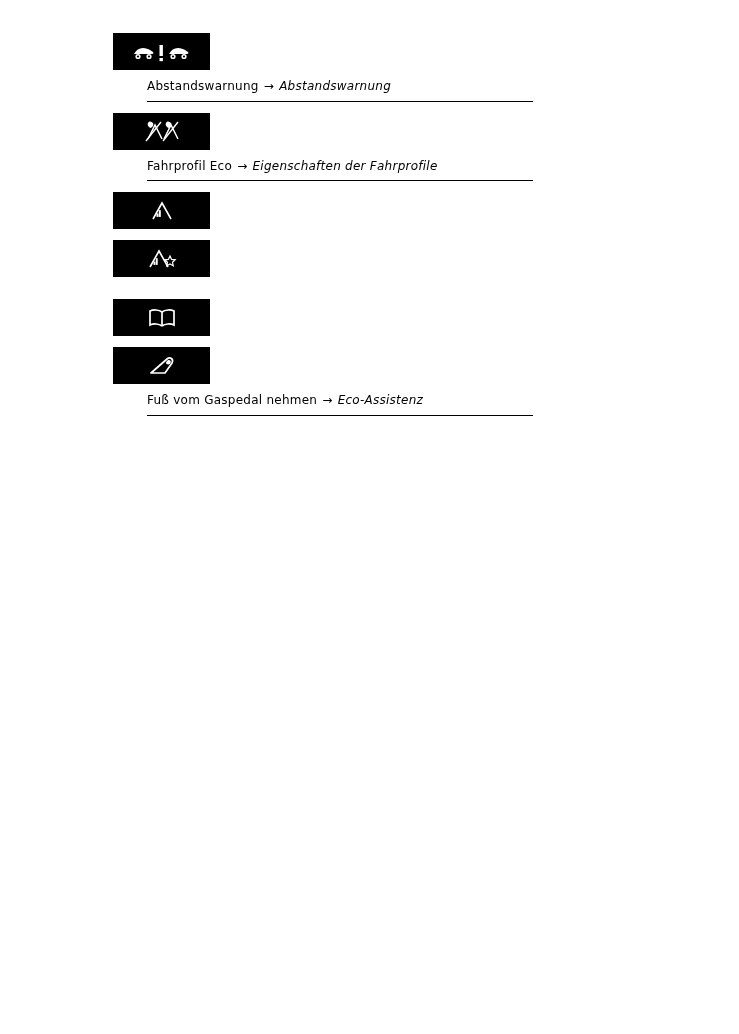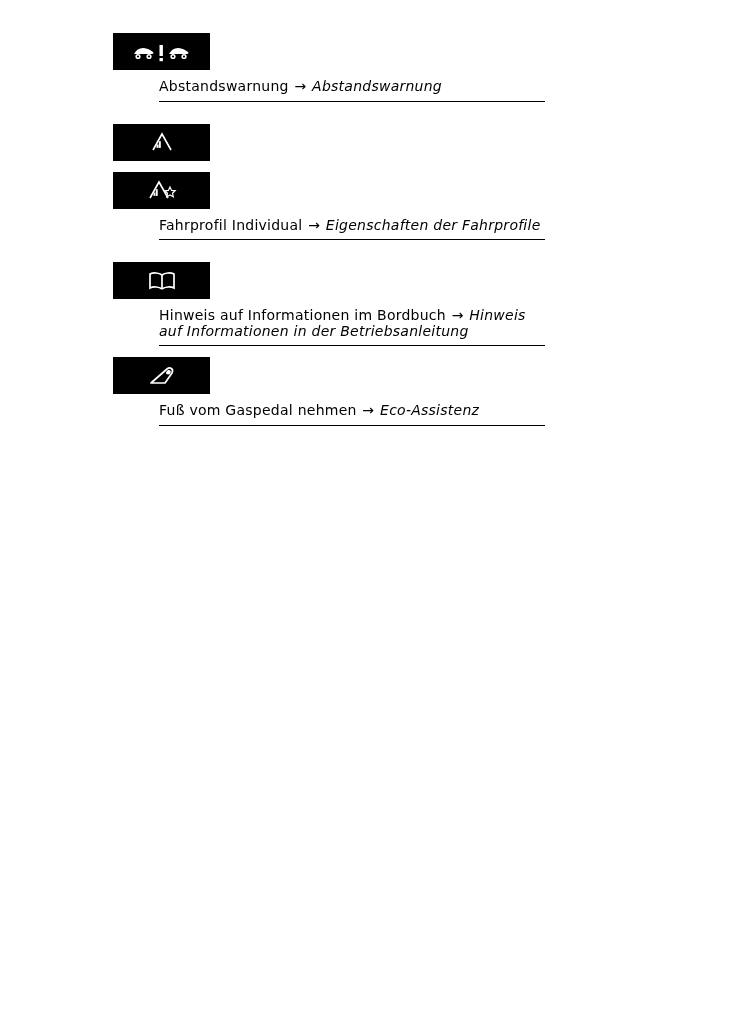--- a/index.html
+++ b/index.html
@@ -39,24 +39,24 @@
     background: #000000;
     display: flex;
     align-items: center;
     justify-content: center;
     margin: 0;
   }
   .icon-box svg {
     display: block;
   }
   .caption {
-    margin-left: 46px;
+    margin-left: 34px;
     margin-top: 9px;
     padding-bottom: 6px;
-    font-size: 14px;
+    font-size: 12px;
     line-height: 15.5px;
     letter-spacing: 0.25px;
     color: #000000;
     width: 386px;
     border-bottom: 1px solid #000000;
   }
   .caption .target {
     font-style: italic;
   }
   .arrow {
@@ -95,20 +95,43 @@
       </div>
       <div class="caption">
         <span>Abstandswarnung</span>
         <span class="arrow">→</span>
         <span class="target">Abstandswarnung</span>
       </div>
     </div>
 
     <div class="gap"></div>
 
+    <div class="entry">
+      <div class="icon-box">
+        <svg width="36" height="24" viewBox="0 0 36 24">
+          <g fill="none" stroke="#ffffff" stroke-width="1.5">
+            <path d="M4 20 L11 6 L18 20"></path>
+            <path d="M20 20 L27 6 L34 20"></path>
+          </g>
+          <g fill="#ffffff">
+            <path d="M10 4 c-2-2-4-2-5 0 c-1 1.5 0 3.5 2.2 5 c2.6-0.8 3.8-3 2.8-5z" transform="translate(-1,0)"></path>
+            <path d="M26 4 c-2-2-4-2-5 0 c-1 1.5 0 3.5 2.2 5 c2.6-0.8 3.8-3 2.8-5z" transform="translate(1,0)"></path>
+          </g>
+          <g stroke="#ffffff" stroke-width="1.4">
+            <line x1="2" y1="22" x2="17" y2="3"></line>
+            <line x1="19" y1="22" x2="34" y2="3"></line>
+          </g>
+        </svg>
+      </div>
+      <div class="caption">
+        <span>Fahrprofil Eco</span>
+        <span class="arrow">→</span>
+        <span class="target">Eigenschaften der Fahrprofile</span>
+      </div>
+    </div>
 
     <div class="gap"></div>
 
     <div class="entry">
       <div class="icon-box">
         <svg width="30" height="24" viewBox="0 0 30 24">
           <g fill="none" stroke="#ffffff" stroke-width="1.6">
             <path d="M6 20 L15 4 L24 20"></path>
           </g>
           <g fill="#ffffff">
@@ -126,48 +149,38 @@
         <svg width="32" height="24" viewBox="0 0 32 24">
           <g fill="none" stroke="#ffffff" stroke-width="1.6">
             <path d="M4 20 L13 4 L22 20"></path>
           </g>
           <g fill="#ffffff">
             <rect x="7.5" y="14.5" width="1.9" height="3.4"></rect>
             <rect x="9.8" y="11.2" width="1.9" height="6.7"></rect>
             <path d="M24 9 l1.6 3.4 l3.6 0.4 l-2.7 2.5 l0.8 3.6 l-3.3-1.9 l-3.3 1.9 l0.8-3.6 l-2.7-2.5 l3.6-0.4z" fill="none" stroke="#ffffff" stroke-width="1.2"></path>
           </g>
         </svg>
-      </div>
-      <div class="caption">
-        <span>Fahrprofil Individual</span>
-        <span class="arrow">→</span>
-        <span class="target">Eigenschaften der Fahrprofile</span>
       </div>
     </div>
 
     <div class="gap"></div>
 
 
     <div class="gap"></div>
 
     <div class="entry">
       <div class="icon-box">
         <svg width="30" height="22" viewBox="0 0 30 22">
           <g fill="none" stroke="#ffffff" stroke-width="1.7">
             <path d="M15 5 C12 2.5 6 2.5 3 4 L3 18 C6 16.5 12 16.5 15 19"></path>
             <path d="M15 5 C18 2.5 24 2.5 27 4 L27 18 C24 16.5 18 16.5 15 19"></path>
             <line x1="15" y1="5" x2="15" y2="19"></line>
           </g>
         </svg>
       </div>
-      <div class="caption">
-        <span>Hinweis auf Informationen im Bordbuch</span>
-        <span class="arrow">→</span>
-        <span class="target">Hinweis auf Informationen in der Betriebsanleitung</span>
-      </div>
     </div>
 
     <div class="gap"></div>
 
     <div class="entry">
       <div class="icon-box">
         <svg width="30" height="22" viewBox="0 0 30 22">
           <g fill="none" stroke="#ffffff" stroke-width="1.7" stroke-linejoin="round">
             <path d="M4 18 L20 4 C23 1.5 27 4 25 8 L18 18 Z"></path>
           </g>

